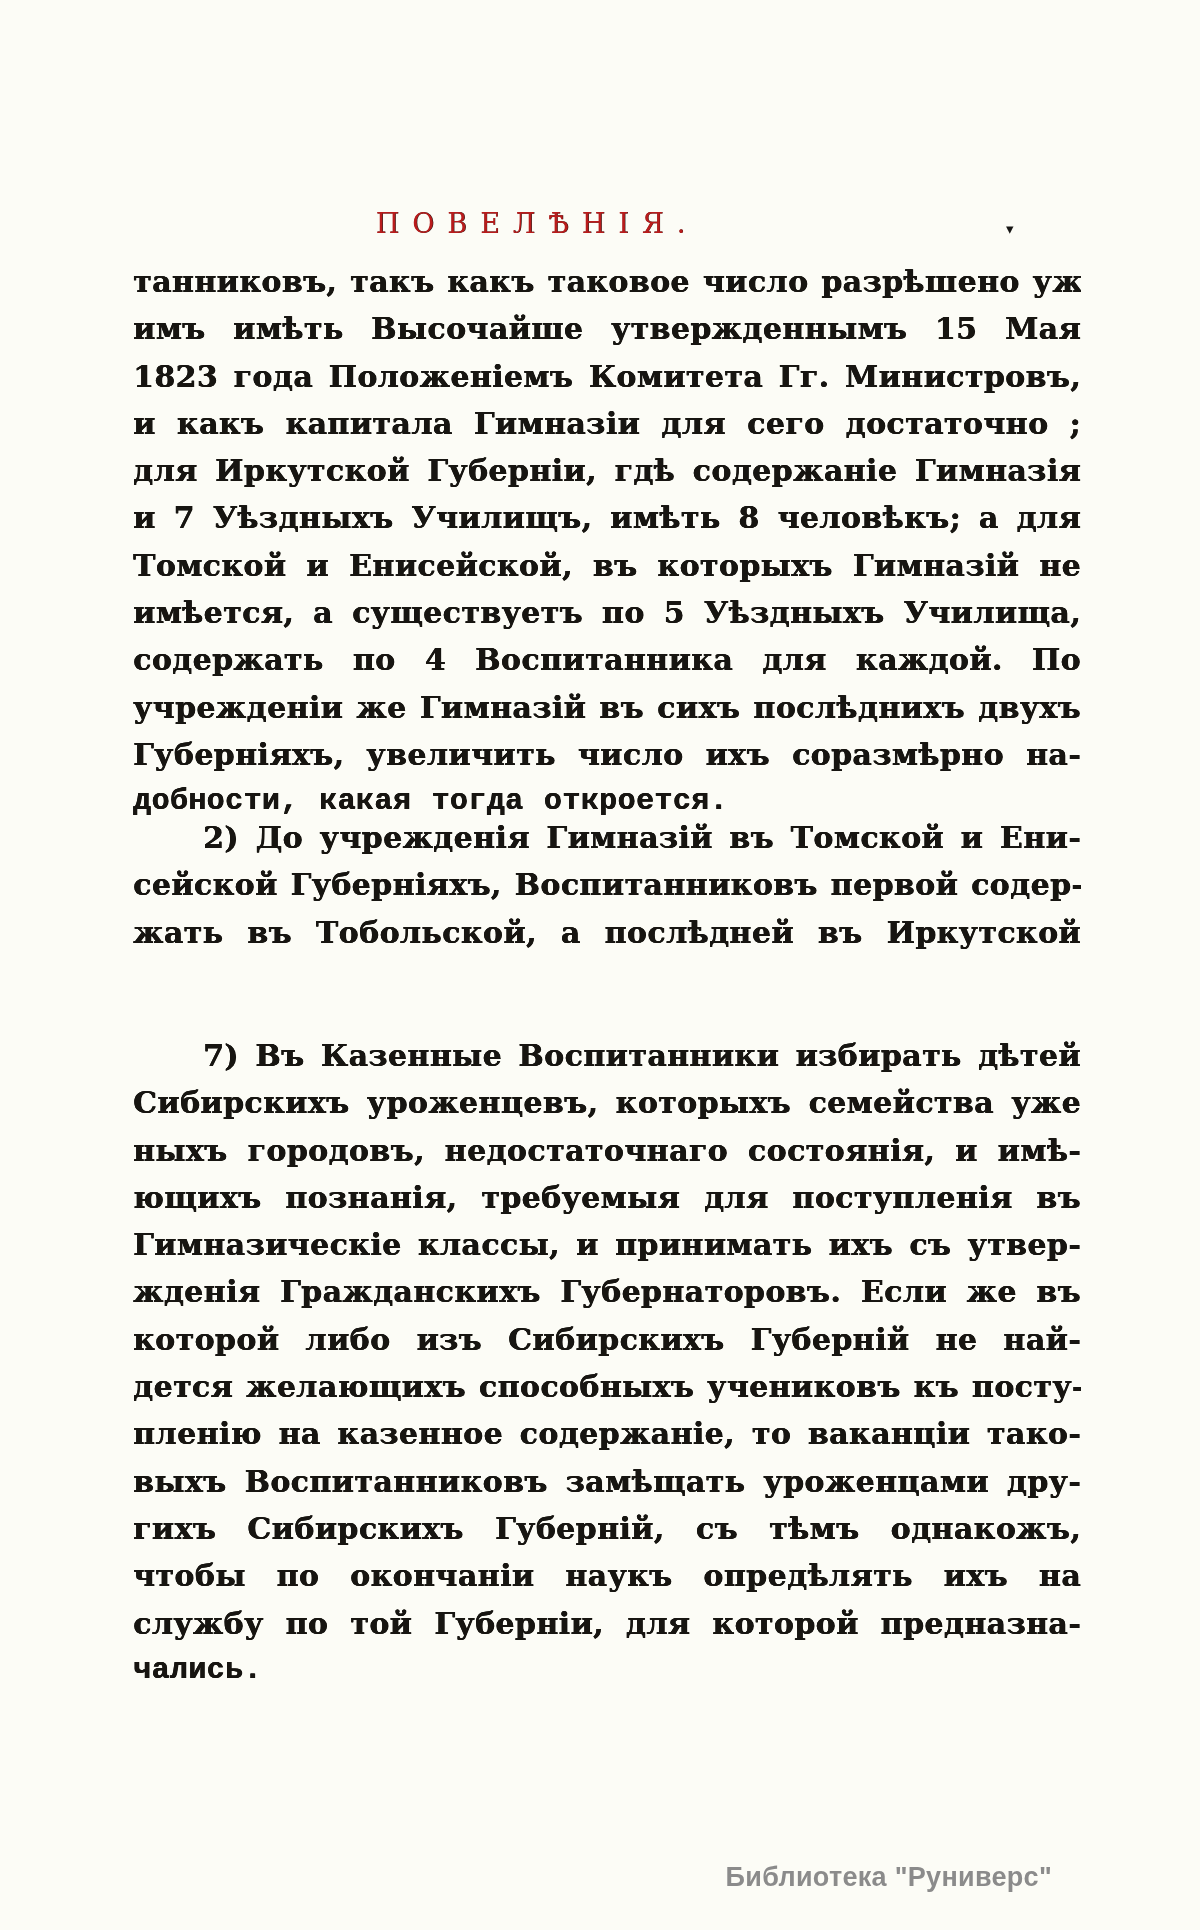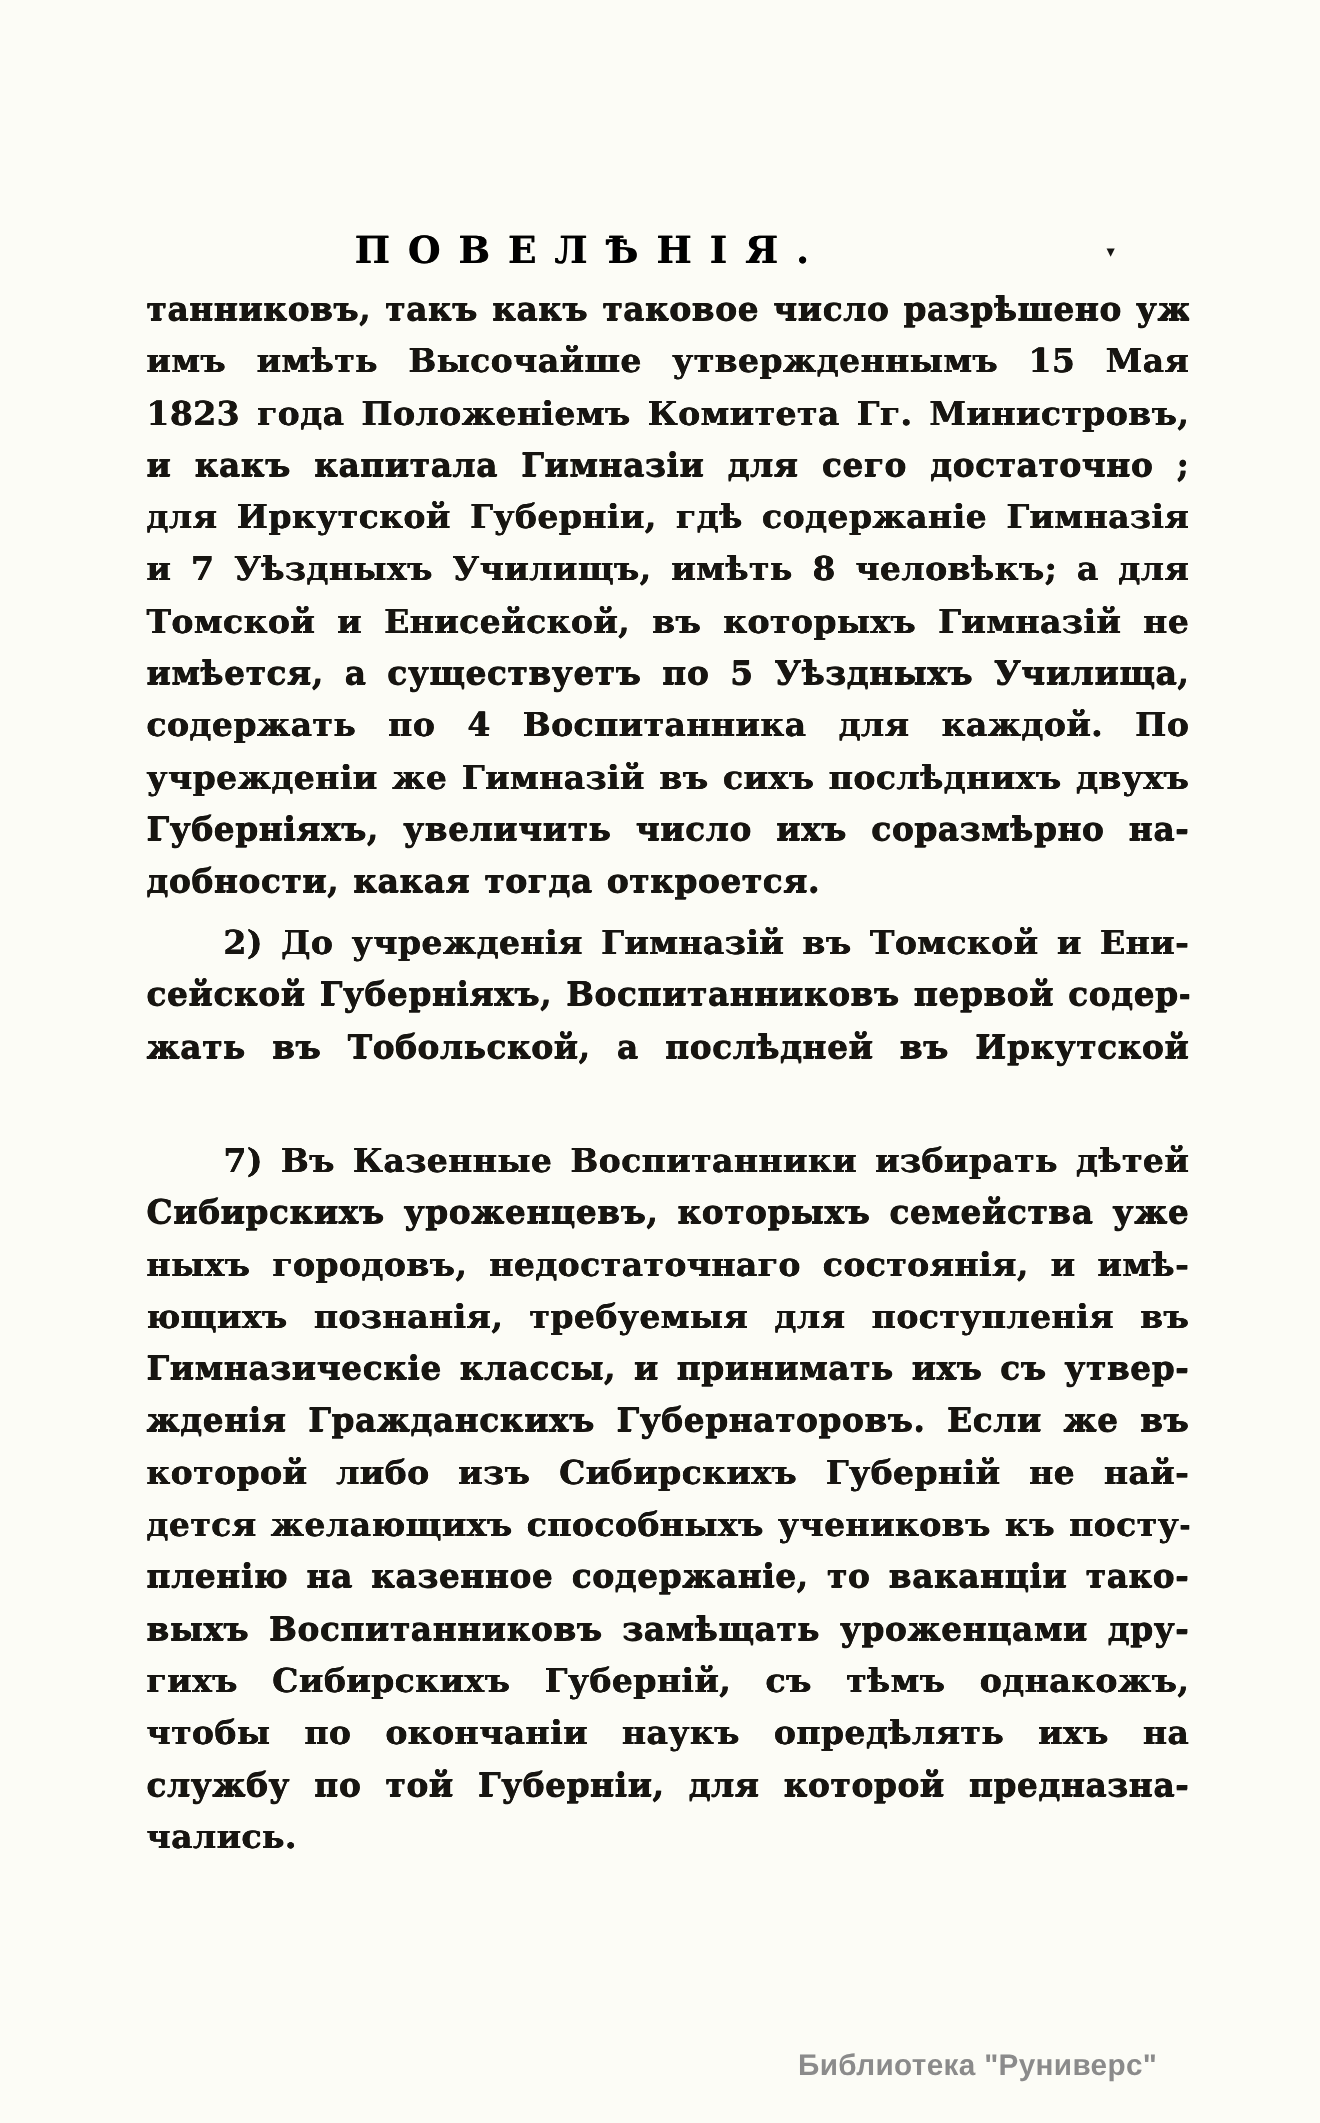--- a/index.html
+++ b/index.html
@@ -11,24 +11,24 @@
     font-family: "DejaVu Serif", serif;
   }
   .page {
     position: absolute; inset: 0;
     background: #fcfcf6;
   }
   .header {
     position: absolute;
     top: 208px; left: 63px; width: 948px;
     text-align: center;
-    font-weight: 700;
-    font-size: 34px;
+    font-weight: 400;
+    font-size: 27px;
     letter-spacing: 0.48em;
-    color: #000000;
+    color: #b91c1c;
     text-shadow: 0.4px 0 0 #161513;
   }
   .page-marker {
     position: absolute;
     top: 220px; left: 1006px;
     font-size: 15px;
     color: #161513;
   }
   .col {
     position: absolute;
@@ -42,23 +42,23 @@
     height: 47.3px;
     overflow: hidden;
     text-align: justify;
     text-align-last: justify;
     letter-spacing: 0.4px;
     word-spacing: 2px;
     text-shadow: 0.5px 0 0 #171511, 0 0.4px 0 #171511;
     white-space: nowrap;
   }
   .indent { text-indent: 70px; }
-  .par-end { text-align-last: left; text-align: center; }
+  .par-end { text-align-last: left; text-align: center; font-family: Liberation Mono, monospace; }
   #para1 { top: 258px; }
-  #para2 { top: 834px; }
+  #para2 { top: 814px; }
   #para3 { top: 1032px; }
   .watermark {
     position: absolute;
     top: 1862px; right: 148px;
     font-family: "Liberation Sans", sans-serif;
     font-size: 27px;
     font-weight: 700;
     color: #8b8b8b;
     letter-spacing: 0.3px;
   }

